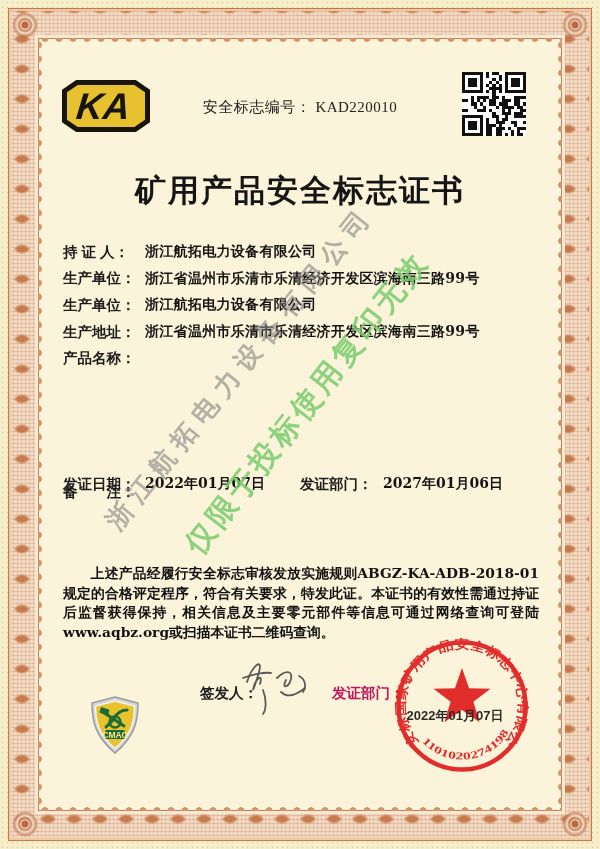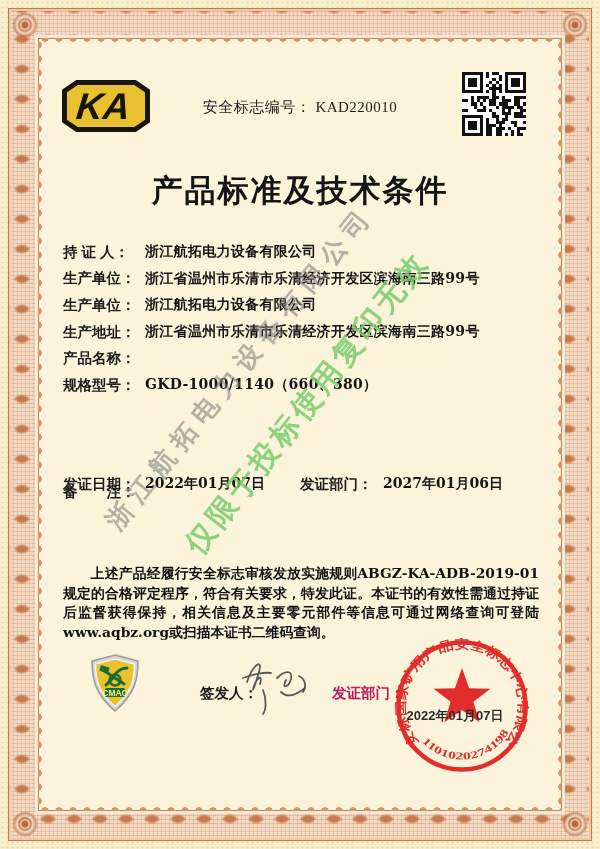--- a/index.html
+++ b/index.html
@@ -72,21 +72,21 @@
   .para{position:absolute;left:63px;top:564px;width:476px;z-index:4;
     font-family:"DejaVu Serif","Liberation Serif",serif;font-weight:bold;font-size:13.8px;
     line-height:19.6px;color:#111;text-align:justify;text-indent:2em;}
   
   .wm{position:absolute;white-space:nowrap;font-weight:bold;z-index:5;pointer-events:none;}
   .wm-company{left:36px;top:350px;width:408px;text-align:center;font-size:26px;letter-spacing:8px;
     color:rgba(125,125,125,.58);transform:rotate(-51deg);}
   .wm-notice{left:125px;top:392px;width:350px;text-align:center;font-size:30px;letter-spacing:4px;
     color:rgba(120,203,108,.85);transform:rotate(-52deg);}
   
-  .cmac{position:absolute;left:88px;top:654px;z-index:4;}
+  .cmac{position:absolute;left:88px;top:696px;z-index:4;}
   .signer-label{position:absolute;left:200px;top:684px;z-index:4;font-weight:bold;font-size:14.5px;color:#1c1c1c;}
   .signature{position:absolute;left:233px;top:652px;z-index:6;}
   .dept-label{position:absolute;left:332px;top:684px;z-index:4;font-weight:bold;font-size:14.5px;color:#be185d;}
   .seal{position:absolute;left:394px;top:638px;z-index:6;opacity:.93;}
 </style>
 </head>
 <body>
 
 <div class="outer-texture"></div>
 <div class="frame-band"></div>
@@ -503,57 +503,53 @@
       <rect x="2" y="2" width="3" height="3" fill="#111"></rect>
       <rect x="14" y="0" width="7" height="7" fill="#111"></rect>
       <rect x="15" y="1" width="5" height="5" fill="#fff"></rect>
       <rect x="16" y="2" width="3" height="3" fill="#111"></rect>
       <rect x="0" y="14" width="7" height="7" fill="#111"></rect>
       <rect x="1" y="15" width="5" height="5" fill="#fff"></rect>
       <rect x="2" y="16" width="3" height="3" fill="#111"></rect>
     </svg>
 </div>
 
-<div class="doc-title">产品标准及技术条件</div>
+<div class="doc-title">矿用产品安全标志证书</div>
 
 <div class="rows">
   <div class="row">
     <span class="f-label">持 证 人：</span>
     <span class="f-value">浙江航拓电力设备有限公司</span>
   </div>
   <div class="row">
     <span class="f-label">生产单位：</span>
     <span class="f-value">浙江省温州市乐清市乐清经济开发区滨海南三路99号</span>
   </div>
   <div class="row">
     <span class="f-label">生产单位：</span>
     <span class="f-value">浙江航拓电力设备有限公司</span>
   </div>
   <div class="row">
     <span class="f-label">生产地址：</span>
     <span class="f-value">浙江省温州市乐清市乐清经济开发区滨海南三路99号</span>
   </div>
   <div class="row">
     <span class="f-label">产品名称：</span>
-  </div>
-  <div class="row">
-    <span class="f-label">规格型号：</span>
-    <span class="f-value">GKD-1000/1140（660、380）</span>
   </div>
 </div>
 
 <div class="dates">
   <span class="d-item" style="left:0">发证日期：</span>
   <span class="d-item d-val" style="left:82px">2022年01月07日</span>
   <span class="d-item" style="left:237px">发证部门：</span>
   <span class="d-item d-val" style="left:320px">2027年01月06日</span>
 </div>
 <div class="remark">备　　注：</div>
 
-<div class="para">上述产品经履行安全标志审核发放实施规则ABGZ-KA-ADB-2019-01规定的合格评定程序，符合有关要求，特发此证。本证书的有效性需通过持证后监督获得保持，相关信息及主要零元部件等信息可通过网络查询可登陆www.aqbz.org或扫描本证书二维码查询。</div>
+<div class="para">上述产品经履行安全标志审核发放实施规则ABGZ-KA-ADB-2018-01规定的合格评定程序，符合有关要求，特发此证。本证书的有效性需通过持证后监督获得保持，相关信息及主要零元部件等信息可通过网络查询可登陆www.aqbz.org或扫描本证书二维码查询。</div>
 
 <div class="wm wm-company">浙江航拓电力设备有限公司</div>
 <div class="wm wm-notice">仅限于投标使用复印无效</div>
 
 <div class="cmac">
   <svg width="54" height="58" viewBox="0 0 54 58">
     <path d="M27,1 L50,7 C50,25 47,40 27,57 C7,40 4,25 4,7 Z" fill="#d6d6d6" stroke="#9a9a9a" stroke-width="1.5"></path>
     <path d="M27,5 L46.5,10 C46.5,25 44,38 27,52.5 C10,38 7.5,25 7.5,10 Z" fill="#e8c32e" stroke="#f4f4f4" stroke-width="1.5"></path>
     <g stroke="#1c6b35" stroke-width="3" stroke-linecap="round" fill="none">
       <path d="M15,16 L36,30"></path>

